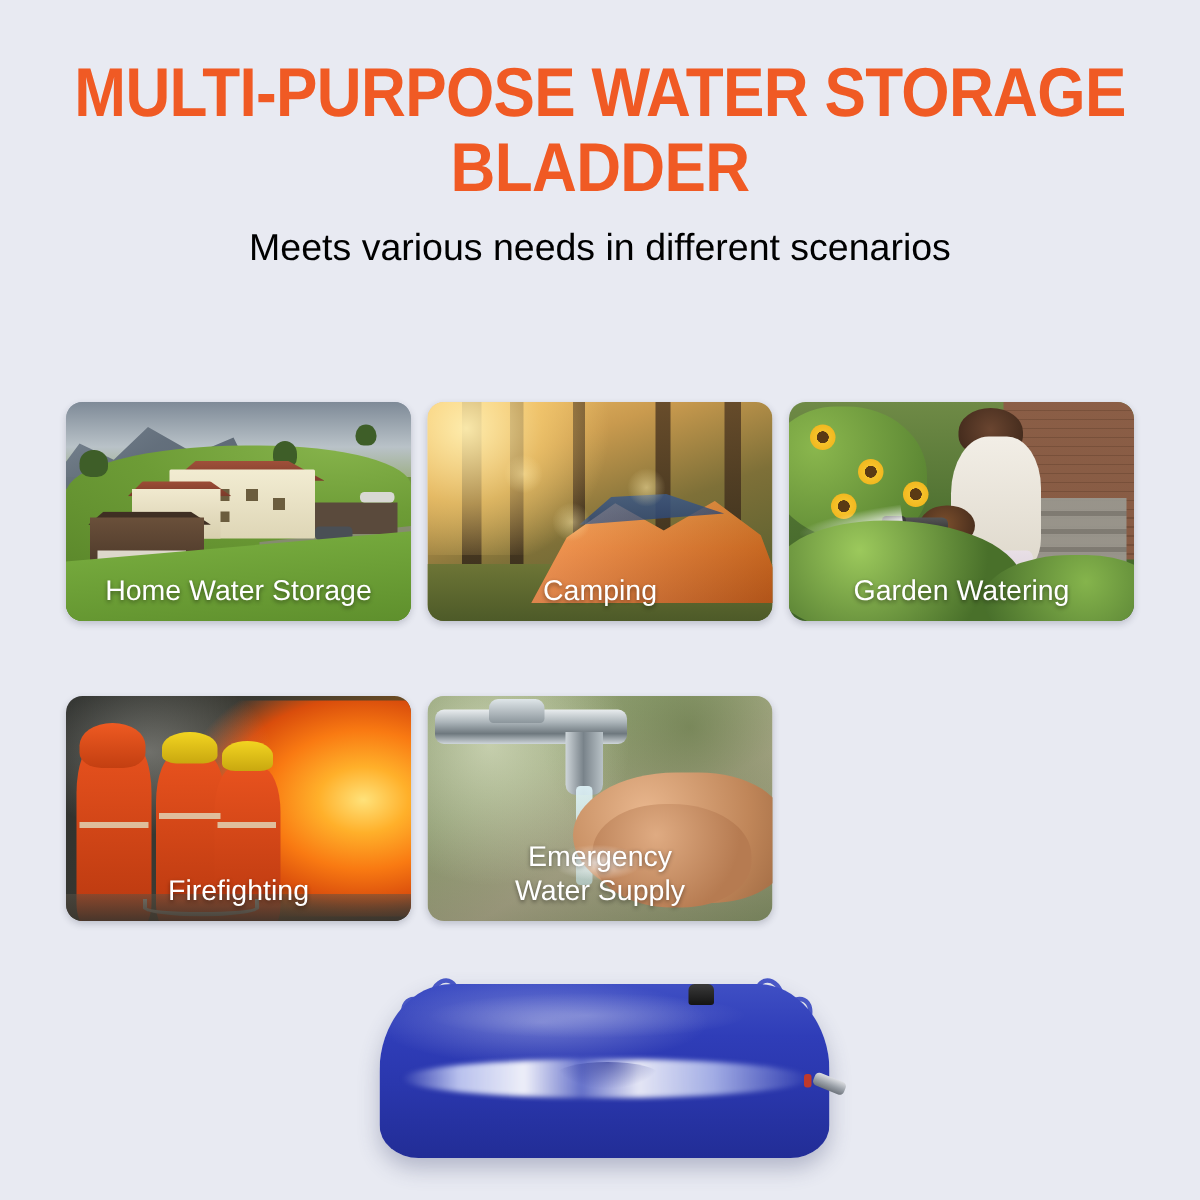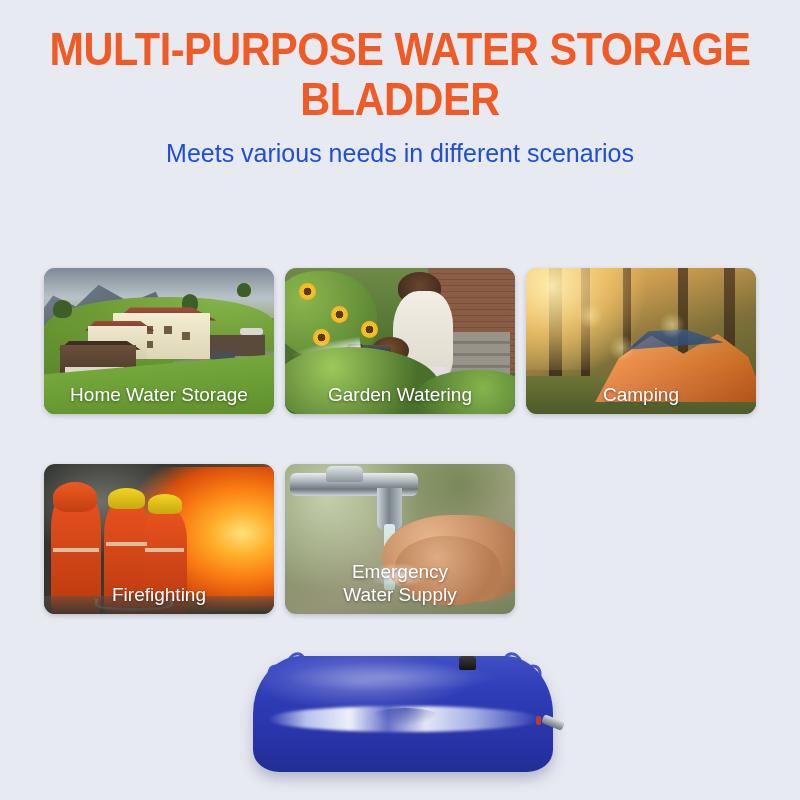--- a/index.html
+++ b/index.html
@@ -5,35 +5,35 @@
   * { margin:0; padding:0; box-sizing:border-box; }
   body {
     width:800px; height:800px; overflow:hidden;
     background:#e8eaf2;
     font-family:"Liberation Sans", sans-serif;
     position:relative;
   }
   .page { width:800px; height:800px; position:relative; }
 
   
-  .header { padding-top:24px; text-align:center; }
+  .header { padding-top:36px; text-align:center; }
   .headline {
     color:#f05a24;
     font-family:"Liberation Sans Narrow","Liberation Sans",sans-serif;
     font-weight:bold;
     font-size:46px;
     line-height:50px;
     letter-spacing:-0.5px;
     transform:scaleX(0.90);
     transform-origin:center top;
     text-transform:uppercase;
   }
   .subtitle {
     margin-top:14px;
-    color:#1d4ed8;
+    color:#000000;
     font-size:25px;
     line-height:30px;
     font-weight:normal;
   }
 
   
   .grid {
     position:absolute;
     left:44px; top:228px;
     width:712px;
@@ -331,20 +331,39 @@
           <div class="car2"></div>
         <div class="barnroof"></div>
           <div class="barn"></div>
           <div class="barnbase"></div>
         <div class="fg"></div>
       </div>
       <div class="card-label">Home Water Storage</div>
     </div>
 
     <div class="card">
+      <div class="card-photo ph-camp">
+        <div class="trunk" style="left:10%"></div>
+        <div class="trunk" style="left:24%;width:4%"></div>
+        <div class="trunk" style="left:42%;width:3.5%"></div>
+        <div class="trunk" style="left:66%;width:4.5%"></div>
+        <div class="trunk" style="left:86%;width:5%"></div>
+        <div class="ground"></div>
+        <div class="glow"></div>
+        <div class="tent"></div>
+          <div class="tent-top"></div>
+          <div class="tent-shade"></div>
+        <div class="flare" style="left:22%;top:24%"></div>
+        <div class="flare" style="left:36%;top:46%"></div>
+        <div class="flare" style="left:58%;top:30%"></div>
+      </div>
+      <div class="card-label">Camping</div>
+    </div>
+
+    <div class="card">
       <div class="card-photo ph-garden">
         <div class="brick"></div>
           <div class="steps"></div>
         <div class="leafL"></div>
         <div class="sun" style="left:6%;top:10%"></div>
         <div class="sun" style="left:20%;top:26%"></div>
         <div class="sun" style="left:33%;top:36%"></div>
         <div class="sun" style="left:12%;top:42%"></div>
         <div class="woman-hair"></div>
           <div class="woman-body"></div>
@@ -355,39 +374,20 @@
         <div class="pole"></div>
           <div class="hose"></div>
           <div class="nozzle"></div>
         <div class="spray"></div>
         <div class="bush"></div>
           <div class="bush2"></div>
       </div>
       <div class="card-label">Garden Watering</div>
     </div>
 
-    <div class="card">
-      <div class="card-photo ph-camp">
-        <div class="trunk" style="left:10%"></div>
-        <div class="trunk" style="left:24%;width:4%"></div>
-        <div class="trunk" style="left:42%;width:3.5%"></div>
-        <div class="trunk" style="left:66%;width:4.5%"></div>
-        <div class="trunk" style="left:86%;width:5%"></div>
-        <div class="ground"></div>
-        <div class="glow"></div>
-        <div class="tent"></div>
-          <div class="tent-top"></div>
-          <div class="tent-shade"></div>
-        <div class="flare" style="left:22%;top:24%"></div>
-        <div class="flare" style="left:36%;top:46%"></div>
-        <div class="flare" style="left:58%;top:30%"></div>
-      </div>
-      <div class="card-label">Camping</div>
-    </div>
-
 
     <div class="card">
       <div class="card-photo ph-fire">
         <div class="flame"></div>
           <div class="smoke"></div>
         <div class="ff" style="left:3%;width:22%;height:82%"></div>
         <div class="hood" style="left:4%;top:12%;width:19%;height:20%"></div>
         <div class="ff" style="left:26%;width:20%;height:76%"></div>
         <div class="helmet" style="left:28%;top:16%;width:16%;height:14%"></div>
         <div class="ff" style="left:43%;width:19%;height:70%"></div>

